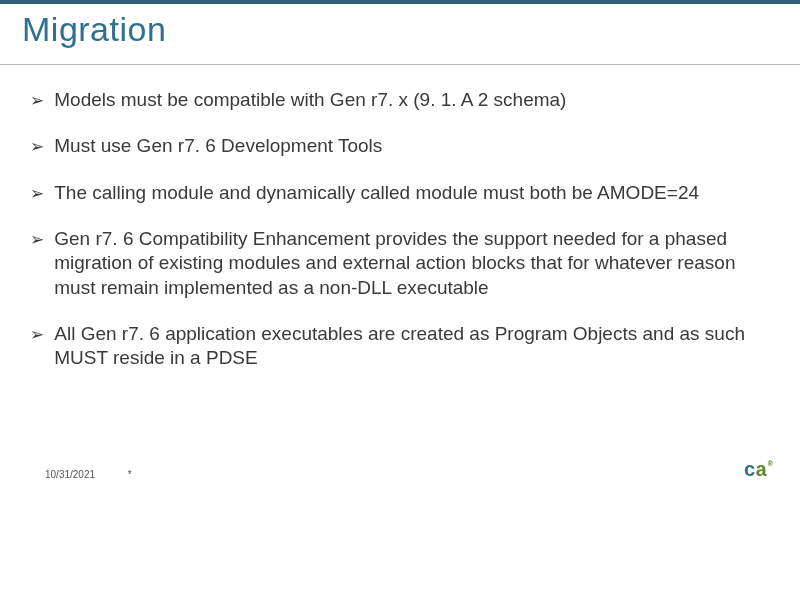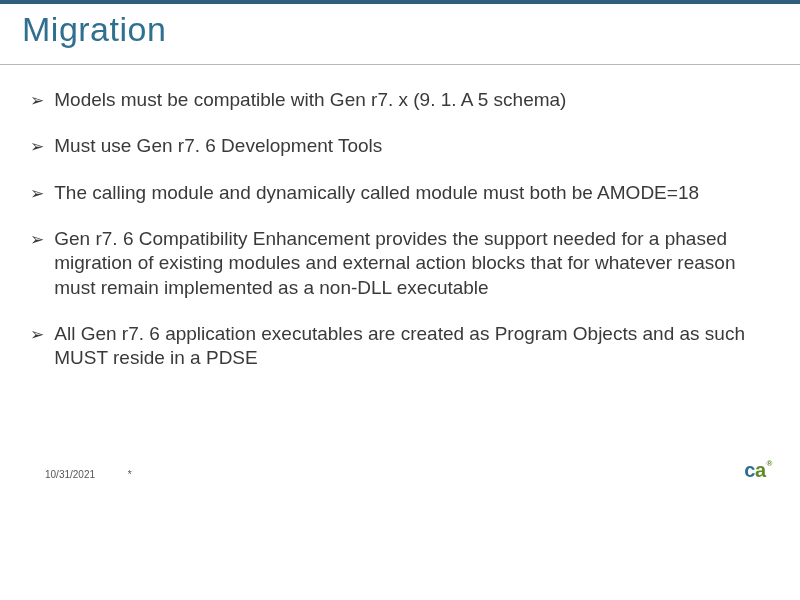--- a/index.html
+++ b/index.html
@@ -70,21 +70,21 @@
     bottom: 20px;
     left: 45px;
     font-size: 10px;
     color: #555;
   }
   .footer .date { margin-right: 30px; }
   .logo {
     position: absolute;
     bottom: 18px;
     right: 28px;
-    font-family: Liberation Sans, sans-serif;
+    font-family: Liberation Mono, monospace;
     font-size: 20px;
     font-weight: 700;
     color: #2f6f8f;
     letter-spacing: -0.5px;
   }
   .logo .a { color: #5f8a2a; }
   .logo .r {
     font-size: 8px;
     vertical-align: top;
     margin-left: 1px;
@@ -96,31 +96,31 @@
 
 <div class="slide">
   <div class="title-strip"></div>
   <div class="title">Migration</div>
   <div class="title-underline"></div>
 
   <div class="content">
 
     <div class="bullet">
       <span class="bullet-marker">➢</span>
-      <span class="bullet-text">Models must be compatible with Gen r7. x (9. 1. A 5 schema)</span>
+      <span class="bullet-text">Models must be compatible with Gen r7. x (9. 1. A 2 schema)</span>
     </div>
 
     <div class="bullet">
       <span class="bullet-marker">➢</span>
       <span class="bullet-text">Must use Gen r7. 6 Development Tools</span>
     </div>
 
     <div class="bullet">
       <span class="bullet-marker">➢</span>
-      <span class="bullet-text">The calling module and dynamically called module must both be AMODE=18</span>
+      <span class="bullet-text">The calling module and dynamically called module must both be AMODE=24</span>
     </div>
 
     <div class="bullet">
       <span class="bullet-marker">➢</span>
       <span class="bullet-text">Gen r7. 6 Compatibility Enhancement provides the support needed for a phased migration of existing modules and external action blocks that for whatever reason must remain implemented as a non-DLL executable</span>
     </div>
 
     <div class="bullet">
       <span class="bullet-marker">➢</span>
       <span class="bullet-text">All Gen r7. 6 application executables are created as Program Objects and as such <span class="bold">MUST</span> reside in a PDSE</span>

